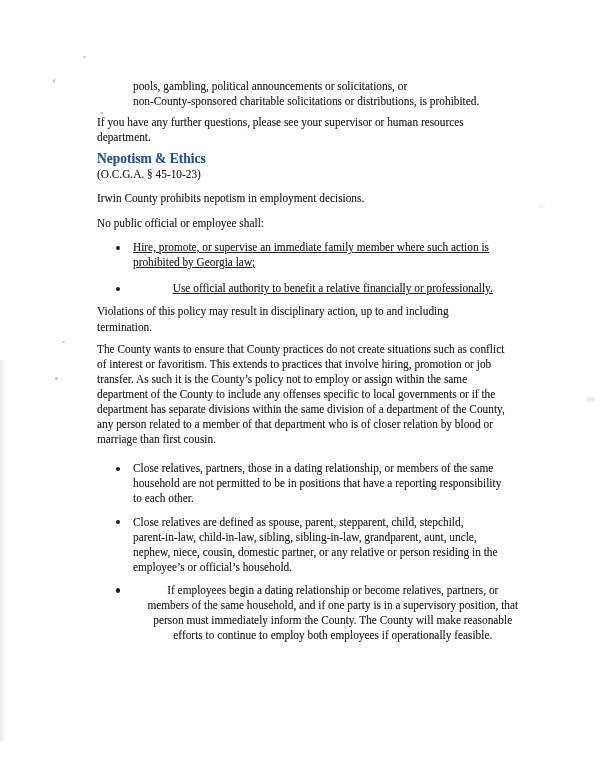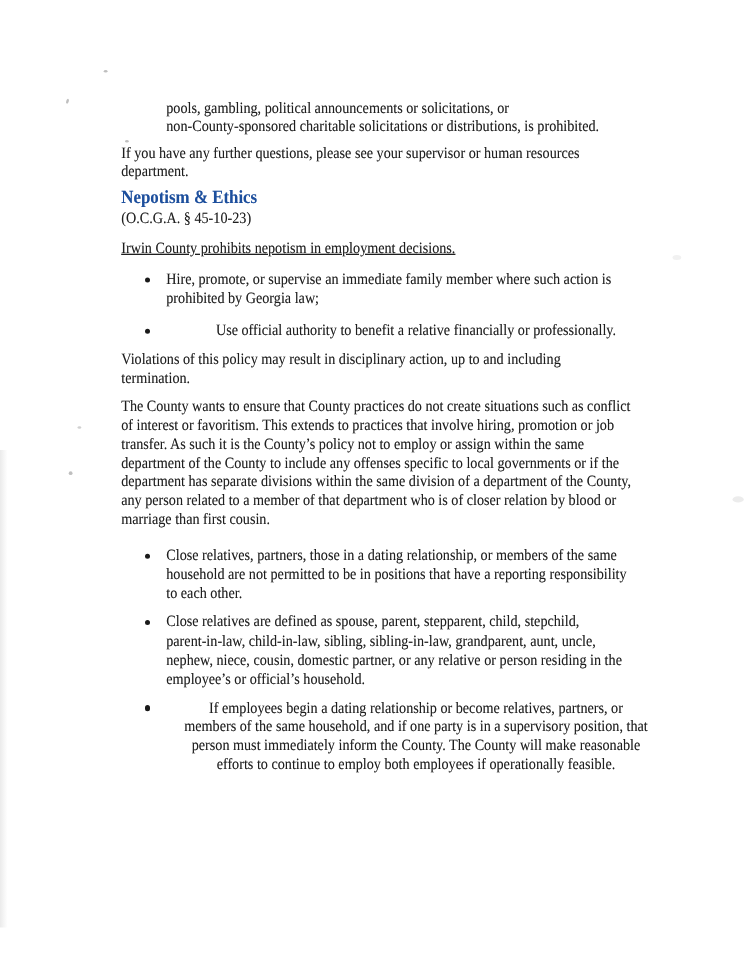--- a/index.html
+++ b/index.html
@@ -55,29 +55,29 @@
     color: var(--heading-accent);
     white-space: nowrap;
     transform: scaleX(0.9);
     transform-origin: 0 0;
     text-shadow: 0 0 0.5px rgba(29,79,157,0.35);
   }
   .block-a { margin-left: 36px; margin-bottom: 6px; }
   .block-b { margin-bottom: 5px; }
   .heading-block { margin-bottom: 0; }
   .statute-block { margin-bottom: 9px; }
-  .p2 { margin-bottom: 10px; text-decoration: underline; }
+  .p2 { margin-bottom: 10px; }
   .p3 { margin-bottom: 9px; }
   .p4 { margin-bottom: 7px; }
   .p5 { margin-bottom: 7px; }
   .p6 { margin-bottom: 14px; }
   ul.bullets { list-style: none; margin: 0; padding: 0; }
   ul.bullets-1 { margin-bottom: 8px; }
   ul.bullets li { position: relative; margin: 0 0 0 36px; }
-  ul.bullets-1 li { margin-bottom: 11px; }
+  ul.bullets-1 li { margin-bottom: 11px; text-decoration: underline; }
   ul.bullets-2 li { margin-bottom: 8px; font-family: Liberation Serif, serif; }
   ul.bullets li:last-child { margin-bottom: 0; text-align: center; }
   .dot {
     position: absolute; left: -17px; top: 5.5px;
     width: 4.2px; height: 4.2px; border-radius: 50%;
     background: #1a1a1a;
   }
 </style>
 </head>
 <body>
@@ -110,20 +110,23 @@
     </div>
 
     <div class="statute-block">
       <div class="ln">(O.C.G.A. § 45-10-23)</div>
     </div>
 
     <div class="p2">
       <div class="ln">Irwin County prohibits nepotism in employment decisions.</div>
     </div>
 
+    <div class="p3">
+      <div class="ln">No public official or employee shall:</div>
+    </div>
 
     <ul class="bullets bullets-1">
       <li>
         <span class="dot"></span>
         <div class="ln">Hire, promote, or supervise an immediate family member where such action is</div>
         <div class="ln">prohibited by Georgia law;</div>
       </li>
       <li>
         <span class="dot"></span>
         <div class="ln">Use official authority to benefit a relative financially or professionally.</div>

